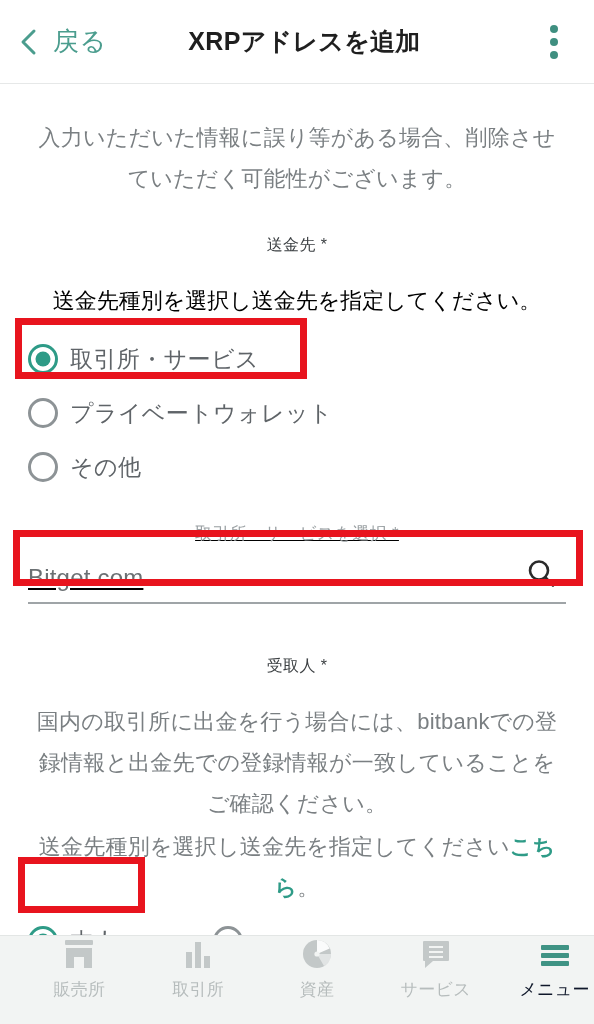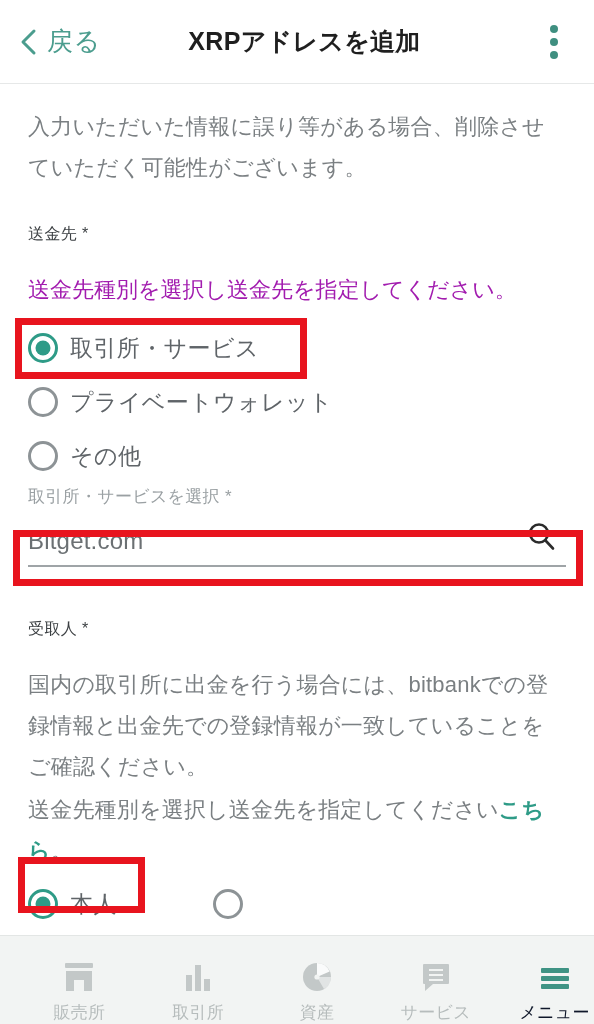--- a/index.html
+++ b/index.html
@@ -29,21 +29,21 @@
     border-bottom: 1px solid #e6e8e8;
     display: flex;
     align-items: center;
   }
 
   .back-btn {
     position: absolute;
     left: 18px;
     display: flex;
     align-items: center;
-    gap: 9px;
+    gap: 15px;
     cursor: pointer;
   }
   .back-chevron {
     width: 20px; height: 28px;
     display: block;
   }
   .back-label {
     font-size: 26px;
     color: #4b9d8e;
     letter-spacing: 0.5px;
@@ -75,21 +75,22 @@
     background: #3f8f80;
   }
 
   
   .content {
     position: absolute;
     top: 85px; left: 0;
     width: 594px;
     height: 850px;
     background: #ffffff;
-    padding: 5px 28px;
+    padding: 16px 28px;
+    text-align: center;
   }
 
   .para {
     font-size: 22px;
     line-height: 41px;
     color: #7a7f82;
     letter-spacing: 0.2px;
   }
 
   .intro {
@@ -99,21 +100,21 @@
   .section-title {
     font-size: 16px;
     font-weight: normal;
     color: #3c4043;
     margin-top: 36px;
     letter-spacing: 0.4px;
   }
 
   .section-sub {
     font-size: 22px;
-    color: #a21caf;
+    color: #000000;
     margin-top: 28px;
     line-height: 34px;
   }
 
   
   .radio-group { margin-top: 14px; }
 
   .radio-row {
     display: flex;
     align-items: center;
@@ -144,21 +145,21 @@
     background: #2e9b87;
   }
 
   .radio-label {
     font-size: 23px;
     color: #5f6468;
     letter-spacing: 0.4px;
   }
 
   
-  .field-block { margin-top: 2px; }
+  .field-block { margin-top: 28px; text-decoration: underline; }
 
   .field-label {
     font-size: 17px;
     color: #9aa0a3;
     letter-spacing: 0.3px;
     margin-bottom: 9px;
   }
 
   .field-input-wrap {
     position: relative;
@@ -216,21 +217,21 @@
     display: flex;
     align-items: center;
     z-index: 20;
   }
 
   .tab {
     flex: 1;
     display: flex;
     flex-direction: column;
     align-items: center;
-    justify-content: flex-end;
+    justify-content: flex-start;
     gap: 8px;
     cursor: pointer;
     height: 100%;
     padding-left: 40px;
   }
   .tab-icon {
     width: 34px; height: 34px;
     display: flex;
     align-items: flex-end;
     justify-content: center;

